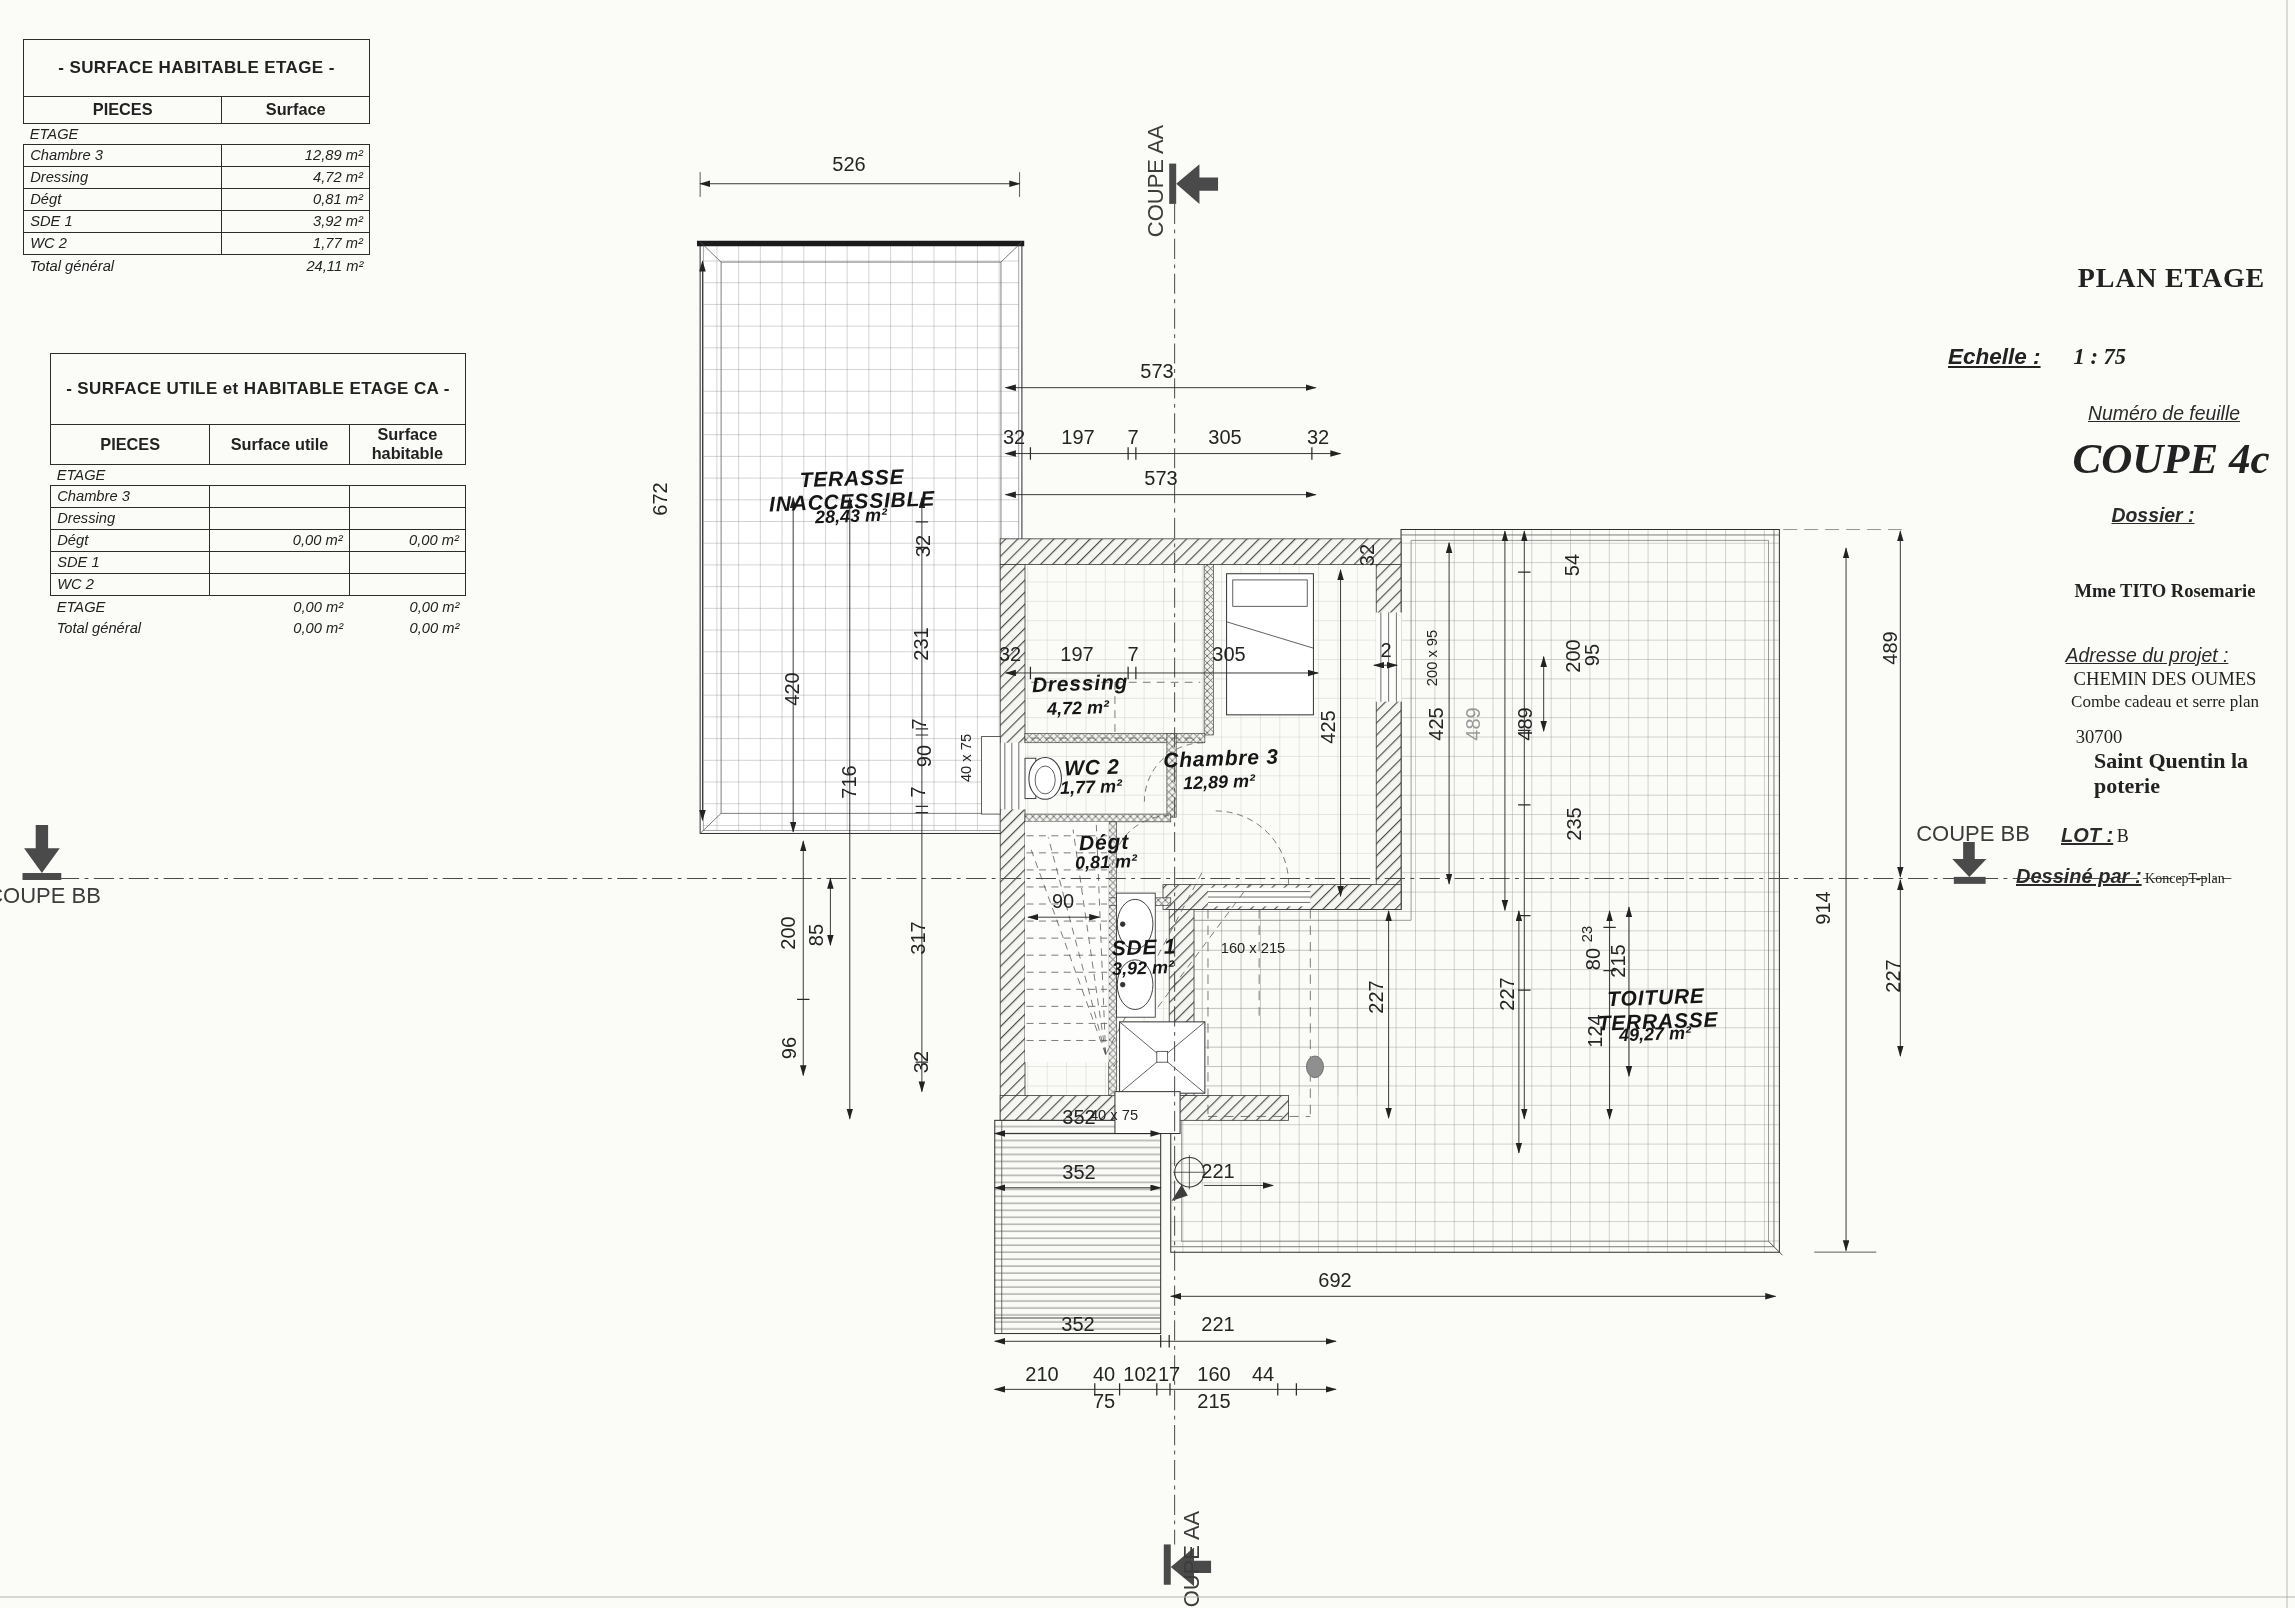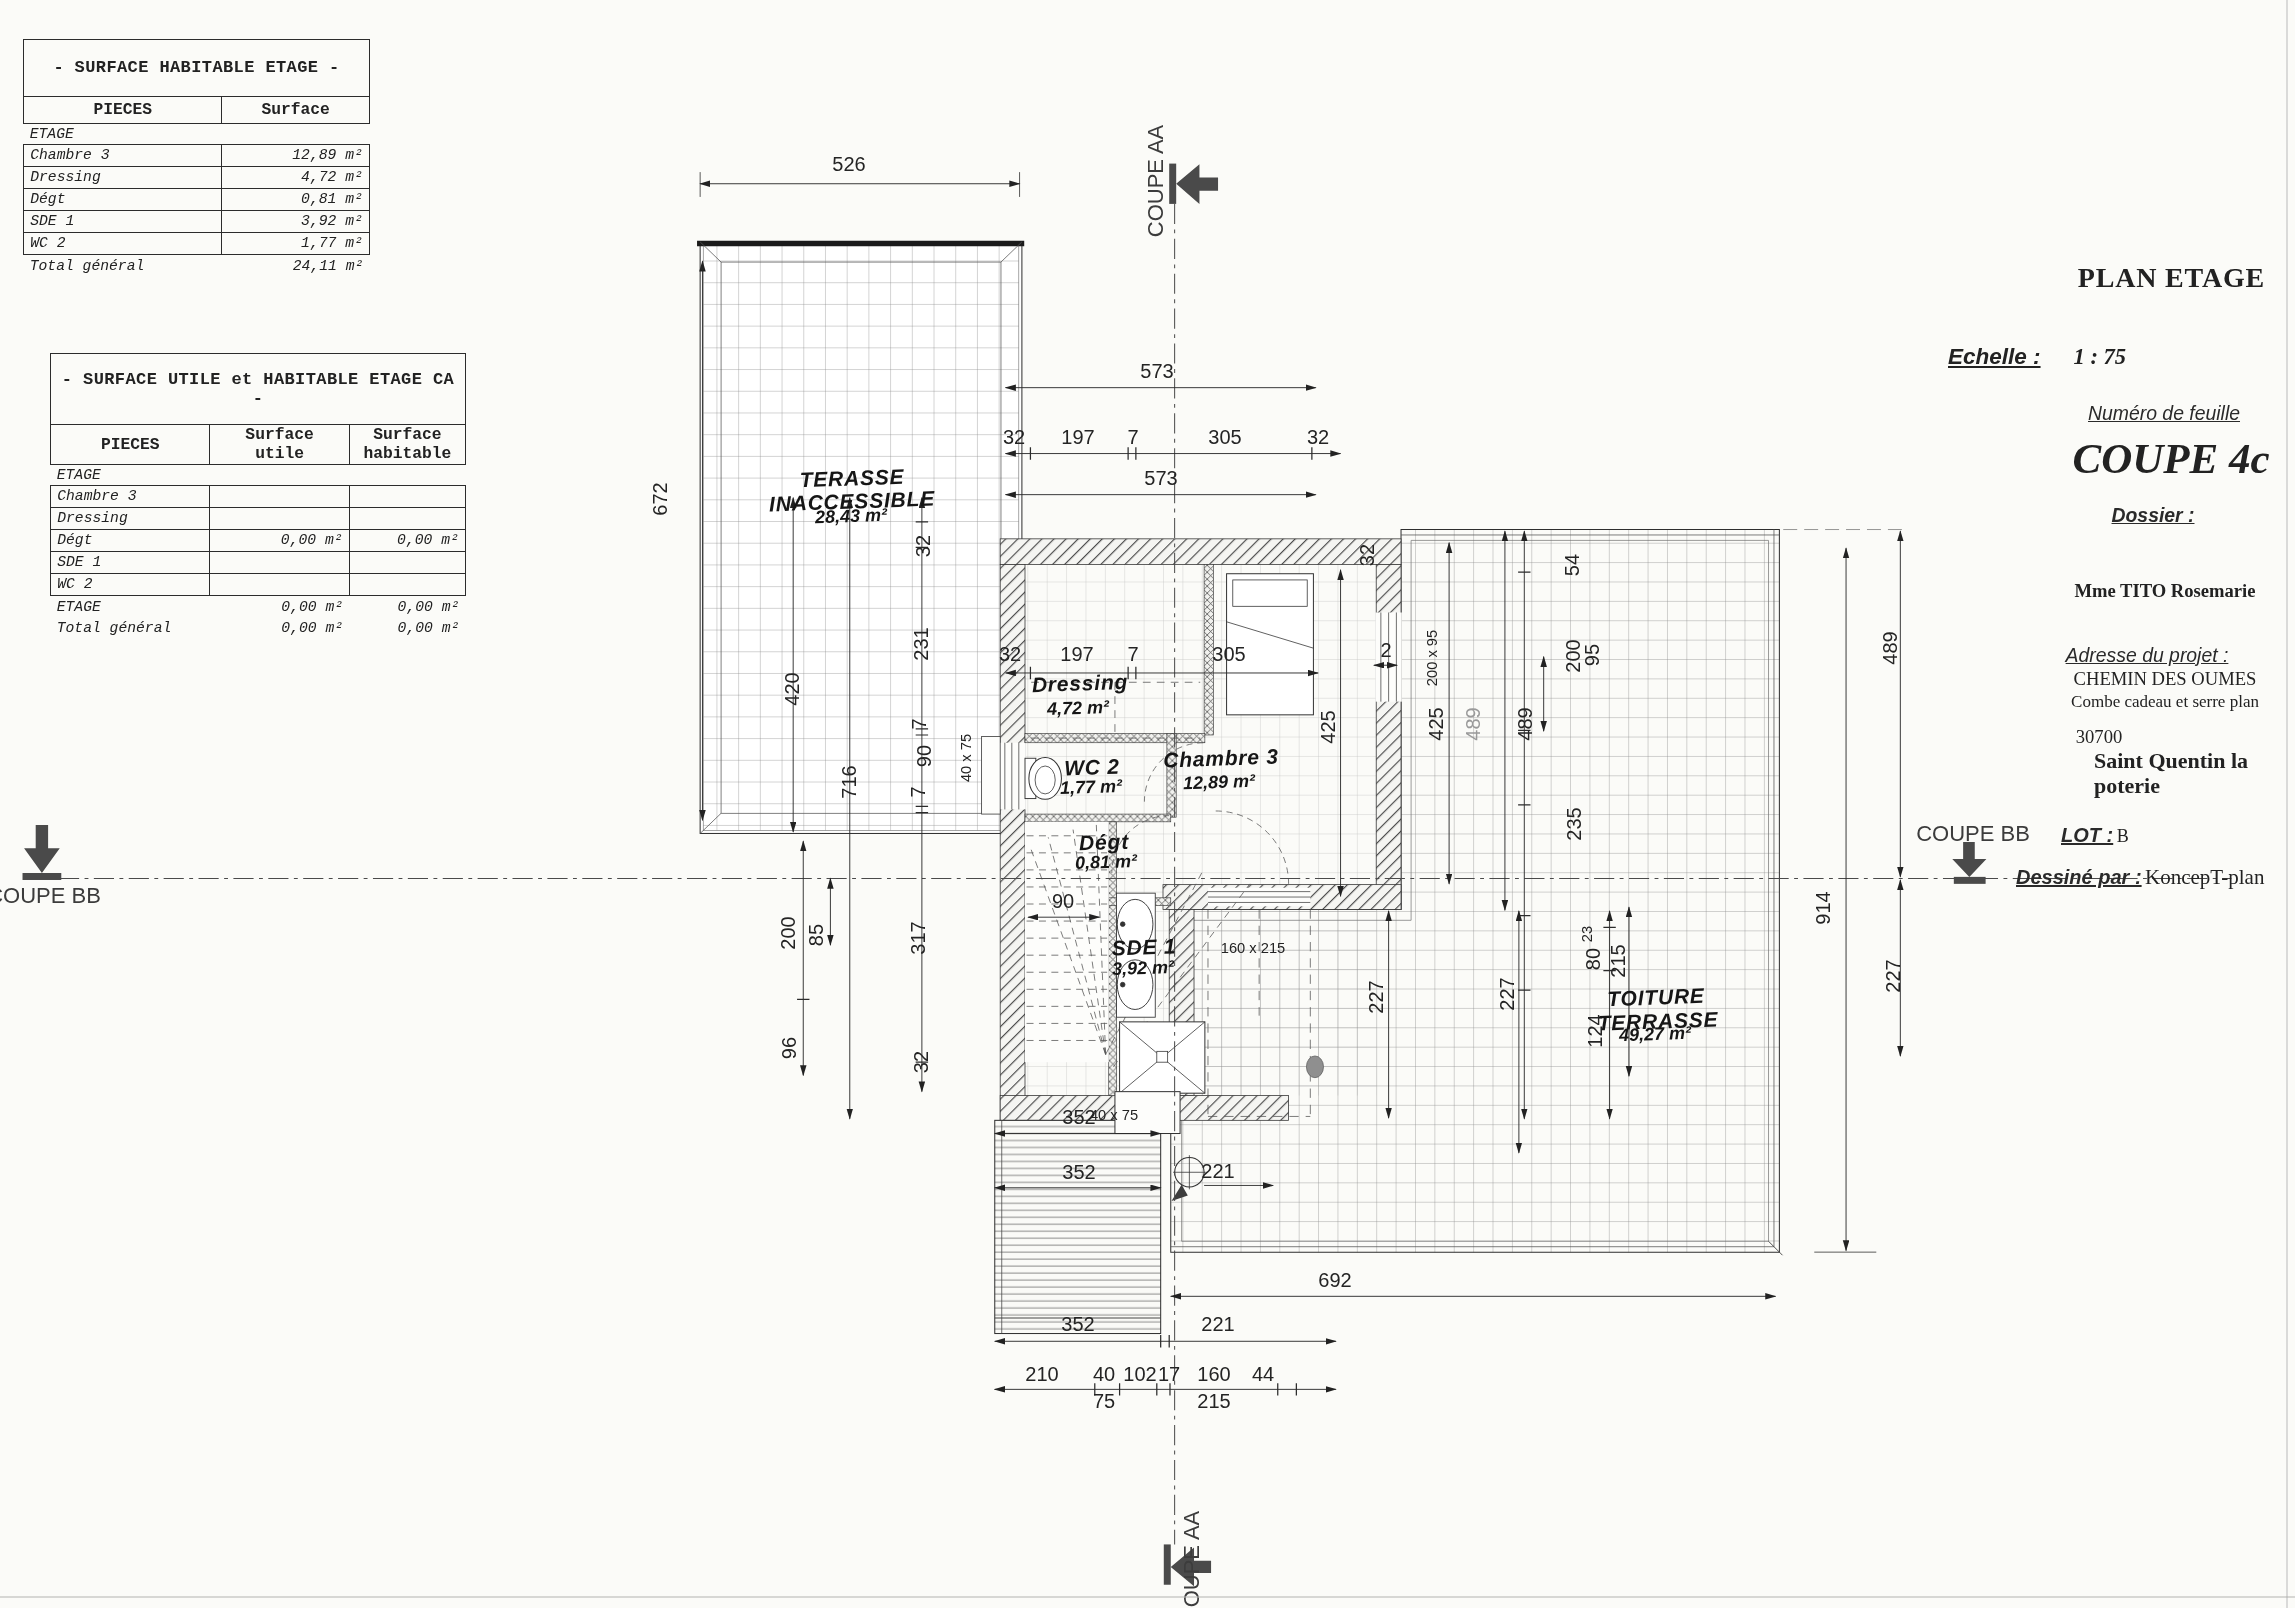--- a/index.html
+++ b/index.html
@@ -1,21 +1,21 @@
 <!DOCTYPE html>
 <html style="font-size:12.4px"><head>
 <meta charset="utf-8">
 <style>
   html,body{margin:0;padding:0;background:#e8e8e6;}
   .sheet{position:relative;width:2295px;height:1608px;background:#fbfbf8;overflow:hidden;
          font-family:"Liberation Sans",sans-serif;color:#222;}
   svg{position:absolute;left:0;top:0;}
   
   table.surf{position:absolute;border-collapse:collapse;background:#fbfbf8;
-             font-family:Liberation Mono, monospace;}
+             font-family:Liberation Sans, sans-serif;}
   table.surf td,table.surf th{border:1.2px solid #2c2c2c;padding:0.8px 6.2px;}
   table.surf tr.ttl td{border:1.6px solid #2c2c2c;text-align:center;font-weight:bold;
              font-size:17px;height:54px;letter-spacing:0.4px;}
   table.surf tr.hd th{font-size:16.3px;font-weight:bold;text-align:center;height:25px;}
   table.surf tr.grp td{border-left:none;border-right:none;font-style:italic;font-size:14.7px;height:18px;}
   table.surf tbody td{font-style:italic;font-size:14.7px;height:19.4px;}
   table.surf td.num{text-align:right;}
   table.surf tfoot td{border:none;font-style:italic;font-size:14.7px;height:20px;}
   #t1{left:23px;top:39px;width:347px;}
   #t1 th:first-child,#t1 tbody td:first-child{width:185px;}
@@ -394,21 +394,21 @@
     <div>Saint Quentin la</div>
     <div>poterie</div>
   </div>
 
   <div class="tb" style="left:2061px;top:824px;">
     <span class="lab-it2" style="font-weight:bold;font-size:20px;">LOT :</span>
     <span class="val-ser" style="font-size:18px;">B</span>
   </div>
   <div class="tb" style="left:2016px;top:865px;">
     <span class="lab-it2" style="font-weight:bold;font-size:20px;">Dessiné par :</span>
-    <span class="val-ser" style="font-size:21px;">KoncepT-plan</span>
+    <span class="val-ser" style="font-size:14px;">KoncepT-plan</span>
   </div>
 
   <div>
       <span class="lb d" style="left: 849px; top: 164px;">526</span>
       <span class="lb d" style="left: 1157px; top: 371px;">573</span>
       <span class="lb d" style="left: 1014px; top: 437px;">32</span>
       <span class="lb d" style="left: 1078px; top: 437px;">197</span>
       <span class="lb d" style="left: 1133px; top: 437px;">7</span>
       <span class="lb d" style="left: 1225px; top: 437px;">305</span>
       <span class="lb d" style="left: 1318px; top: 437px;">32</span>

